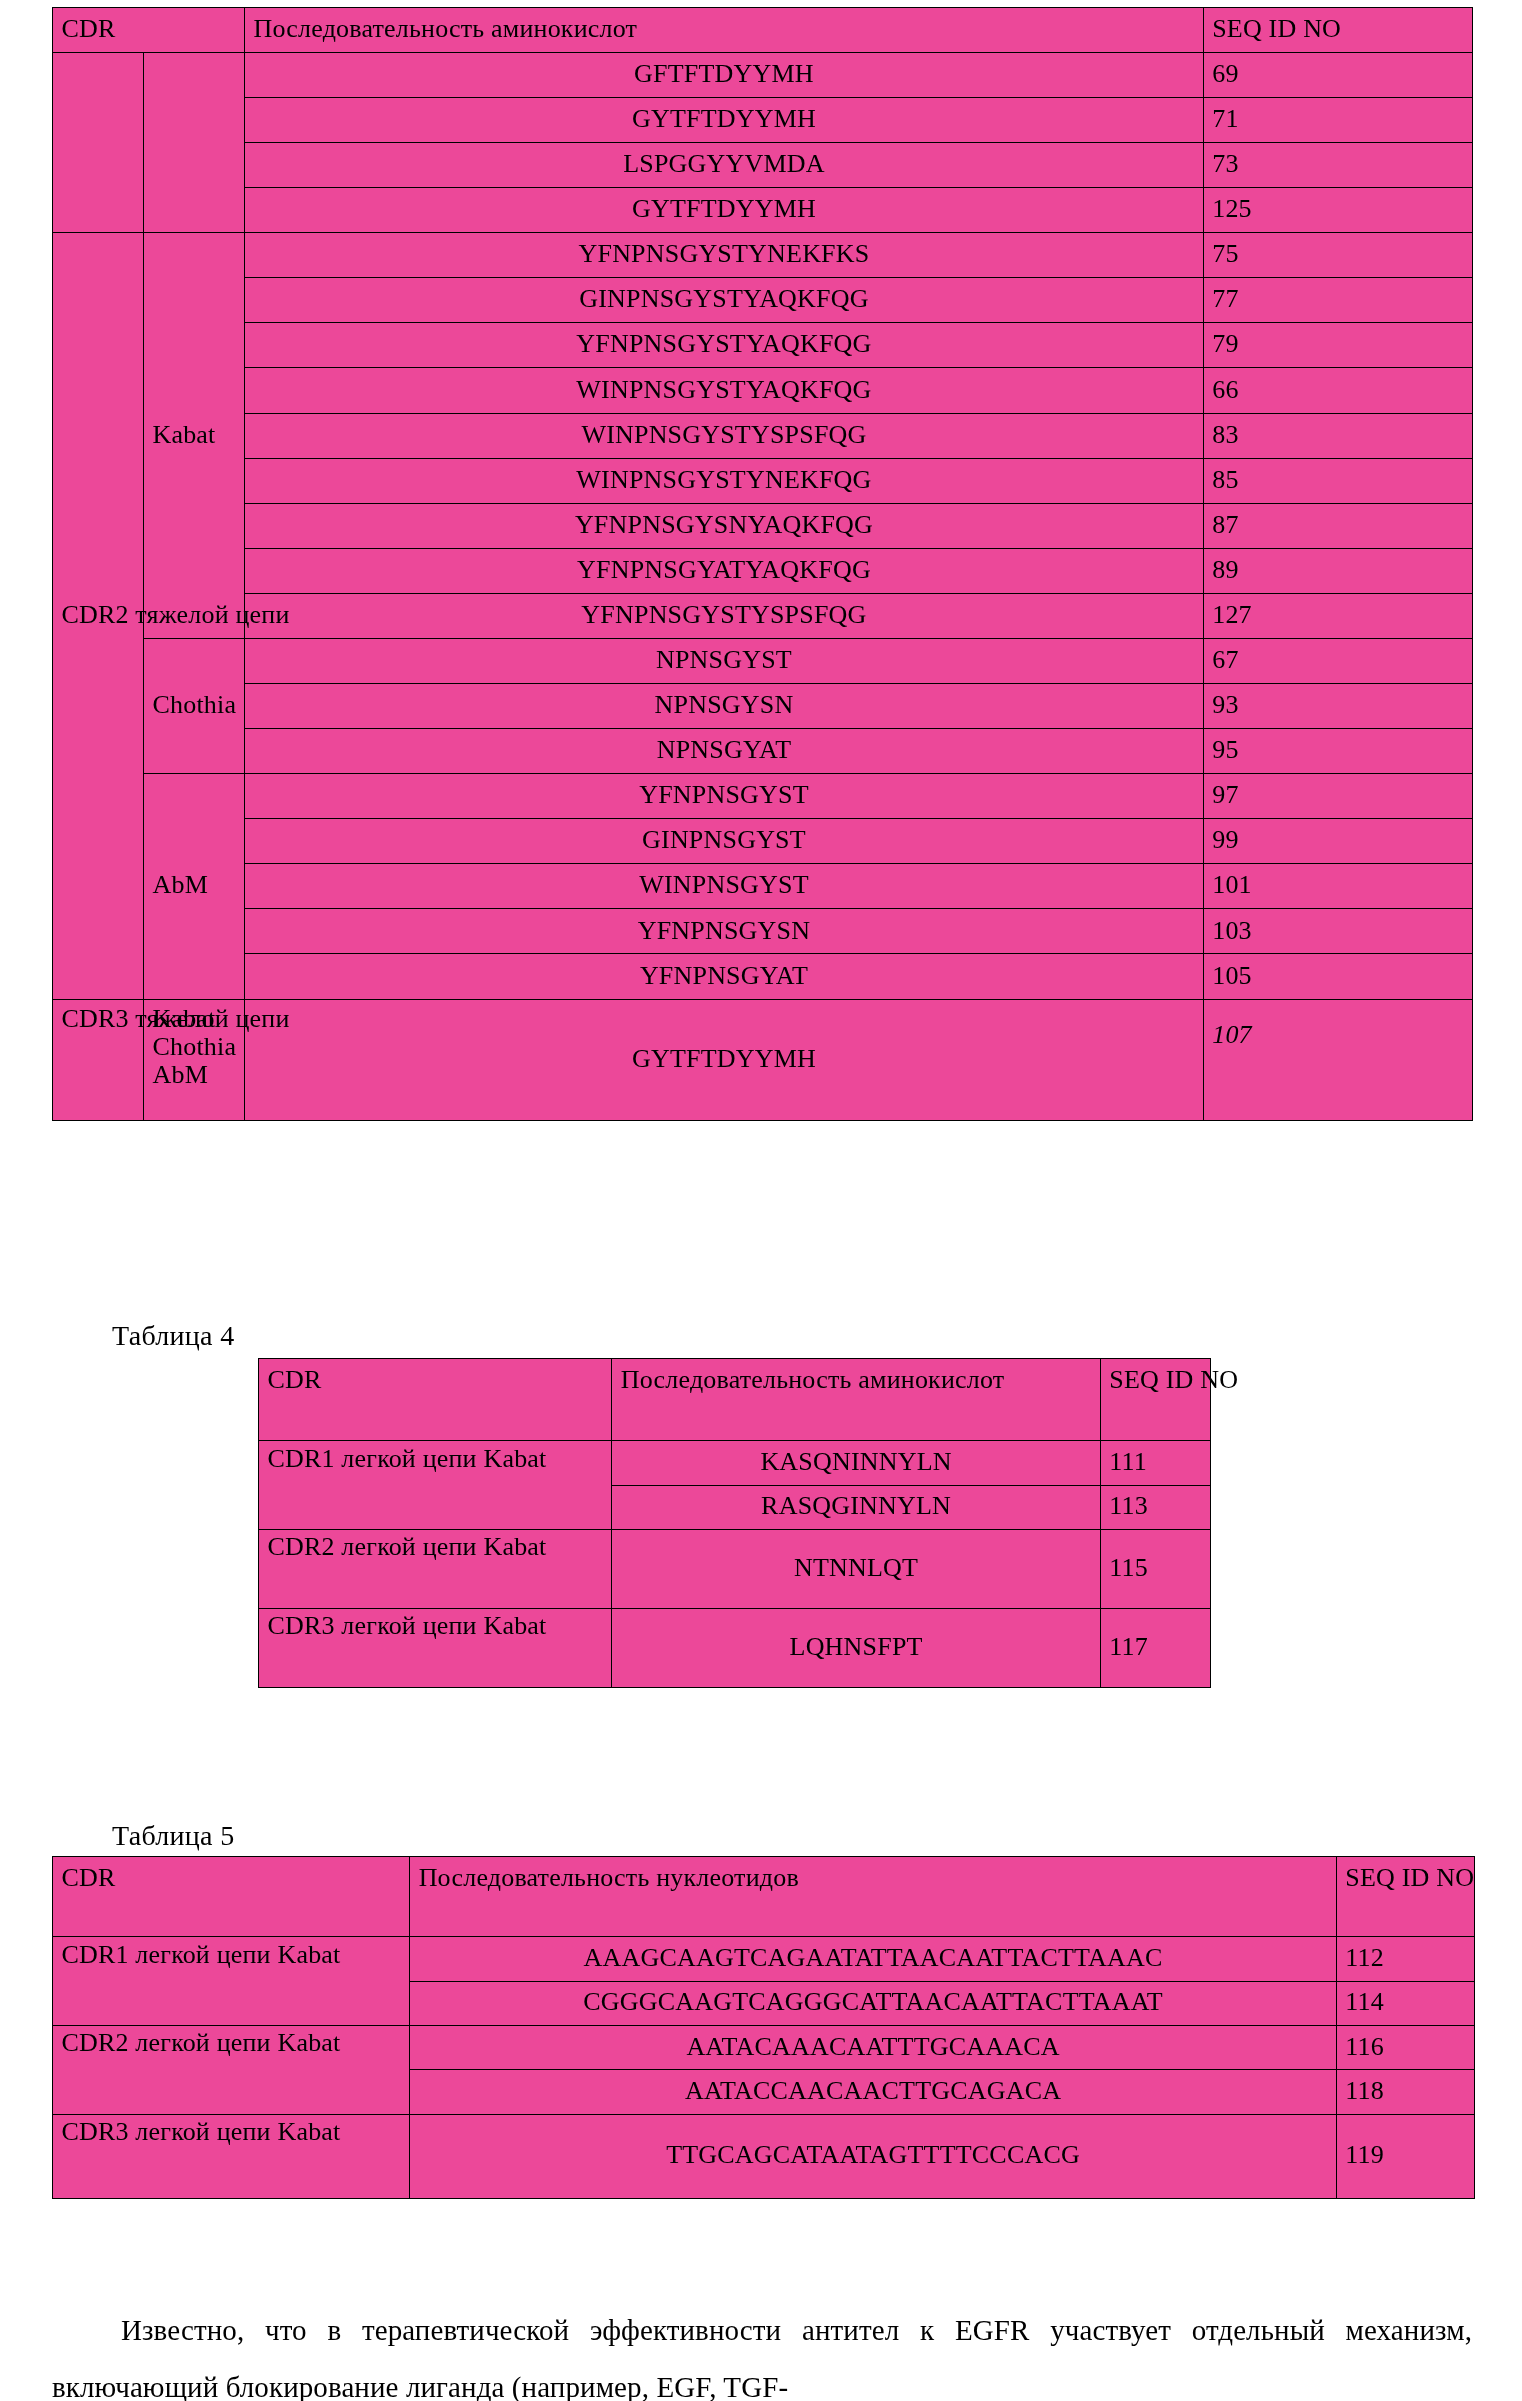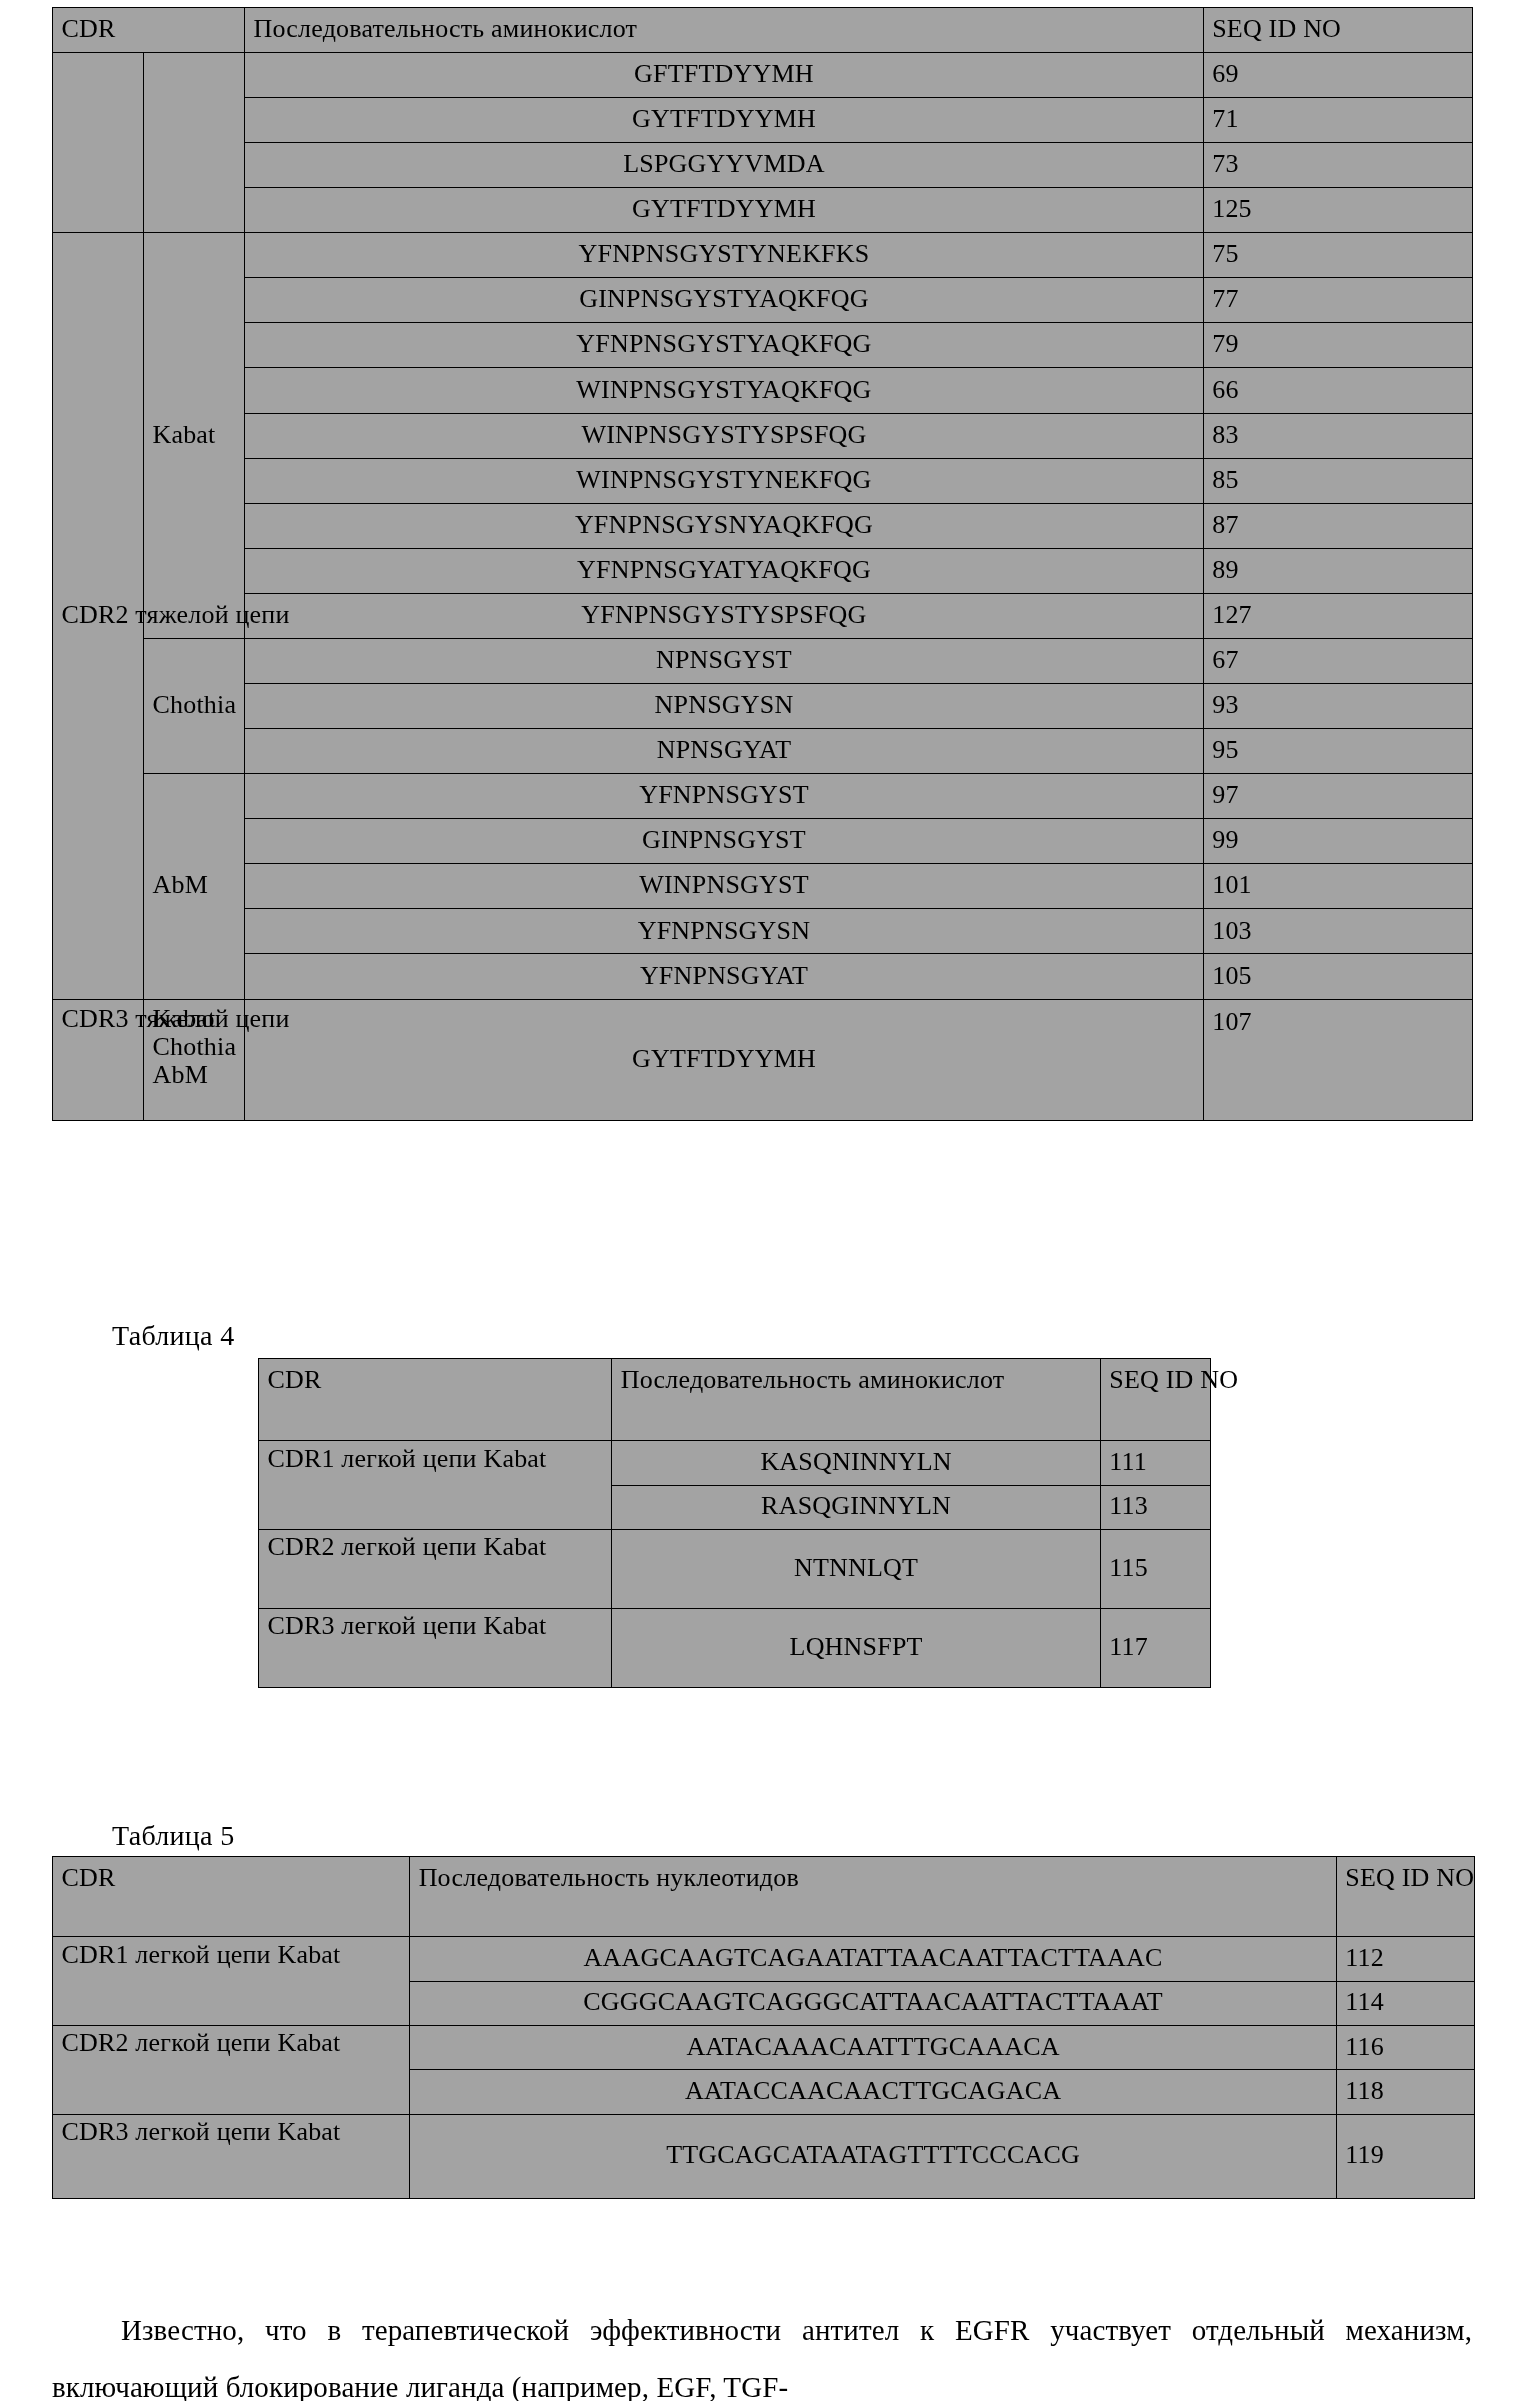--- a/index.html
+++ b/index.html
@@ -20,21 +20,21 @@
     position: relative;
     width: 1523px;
     height: 2401px;
     overflow: hidden;
   }
 
   
   table.doc-table {
     border-collapse: collapse;
     table-layout: fixed;
-    background: #a3a3a3;
+    background: #ec4899;
   }
   table.doc-table td {
     border: 1.7px solid #000;
     padding: 1.7px 8.4px 3.4px 8.4px;
     vertical-align: middle;
     font-size: 26px;
     line-height: 1.08;
     white-space: nowrap;
     letter-spacing: 0.2px;
   }
@@ -227,21 +227,21 @@
       </tr>
 
       <tr>
         <td class="cdr-label" style="height:112px;vertical-align:top;padding-top:5px;">CDR3 тяжелой цепи</td>
         <td class="cdr-label" style="height:112px;vertical-align:top;padding-top:5px;">
           <span>Kabat</span><br>
           <span>Chothia</span><br>
           <span>AbM</span>
         </td>
         <td class="seqtxt">GYTFTDYYMH</td>
-        <td class="num" style="vertical-align:top;padding-top:8px;">107</td>
+        <td class="num" style="vertical-align:top;padding-top:21px;font-style:italic;">107</td>
       </tr>
     </tbody>
   </table>
 
   <div class="caption" id="cap4">Таблица 4</div>
 
   <table class="doc-table" id="table4">
     <colgroup>
         <col class="c1">
         <col class="c2">

